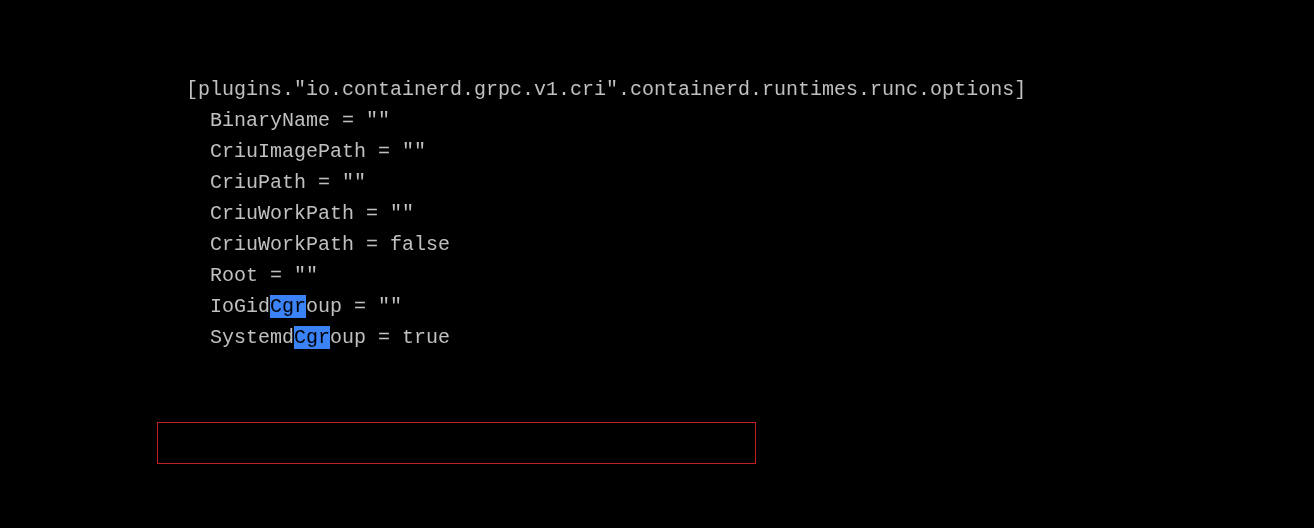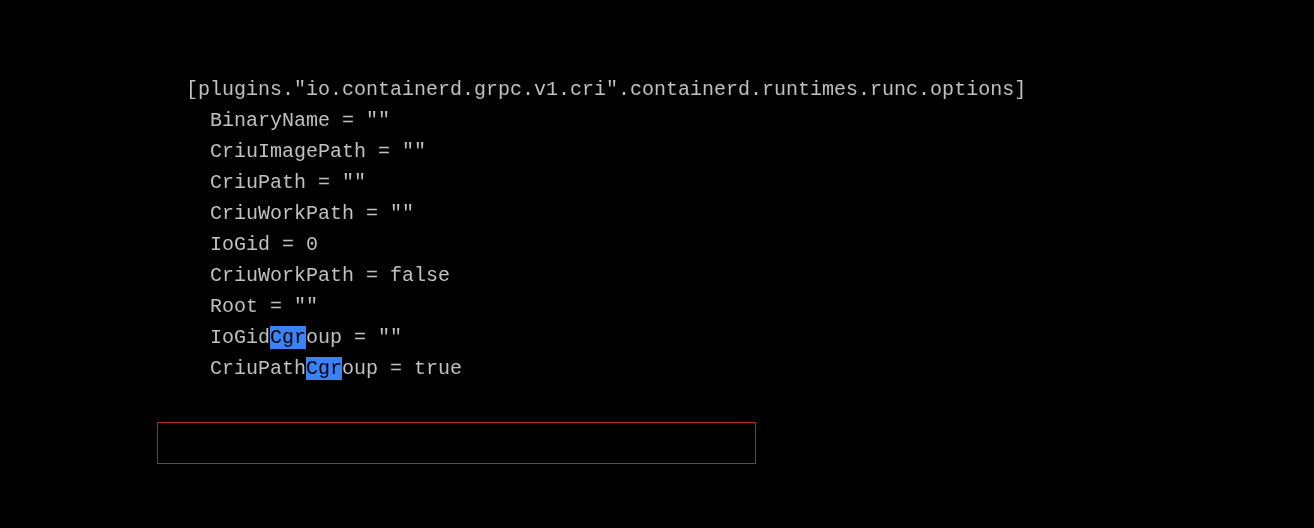--- a/index.html
+++ b/index.html
@@ -38,20 +38,19 @@
   </style>
 </head>
 <body>
 
 <div class="terminal">
   <div class="line"><span>[plugins."io.containerd.grpc.v1.cri".containerd.runtimes.runc.options]</span></div>
   <div class="line"><span>  </span><span>BinaryName = ""</span></div>
   <div class="line"><span>  </span><span>CriuImagePath = ""</span></div>
   <div class="line"><span>  </span><span>CriuPath = ""</span></div>
   <div class="line"><span>  </span><span>CriuWorkPath = ""</span></div>
-  <div class="line"><span>  </span><span>IoGid = 0</span></div>
   <div class="line"><span>  </span><span>CriuWorkPath = false</span></div>
   <div class="line"><span>  </span><span>Root = ""</span></div>
   <div class="line"><span>  </span><span>IoGid</span><span class="highlight">Cgr</span><span>oup = ""</span></div>
-  <div class="line"><span>  </span><span>CriuPath</span><span class="highlight">Cgr</span><span>oup = true</span></div>
+  <div class="line"><span>  </span><span>Systemd</span><span class="highlight">Cgr</span><span>oup = true</span></div>
 </div>
 
 <div class="red-box"></div>
 
 </body></html>

